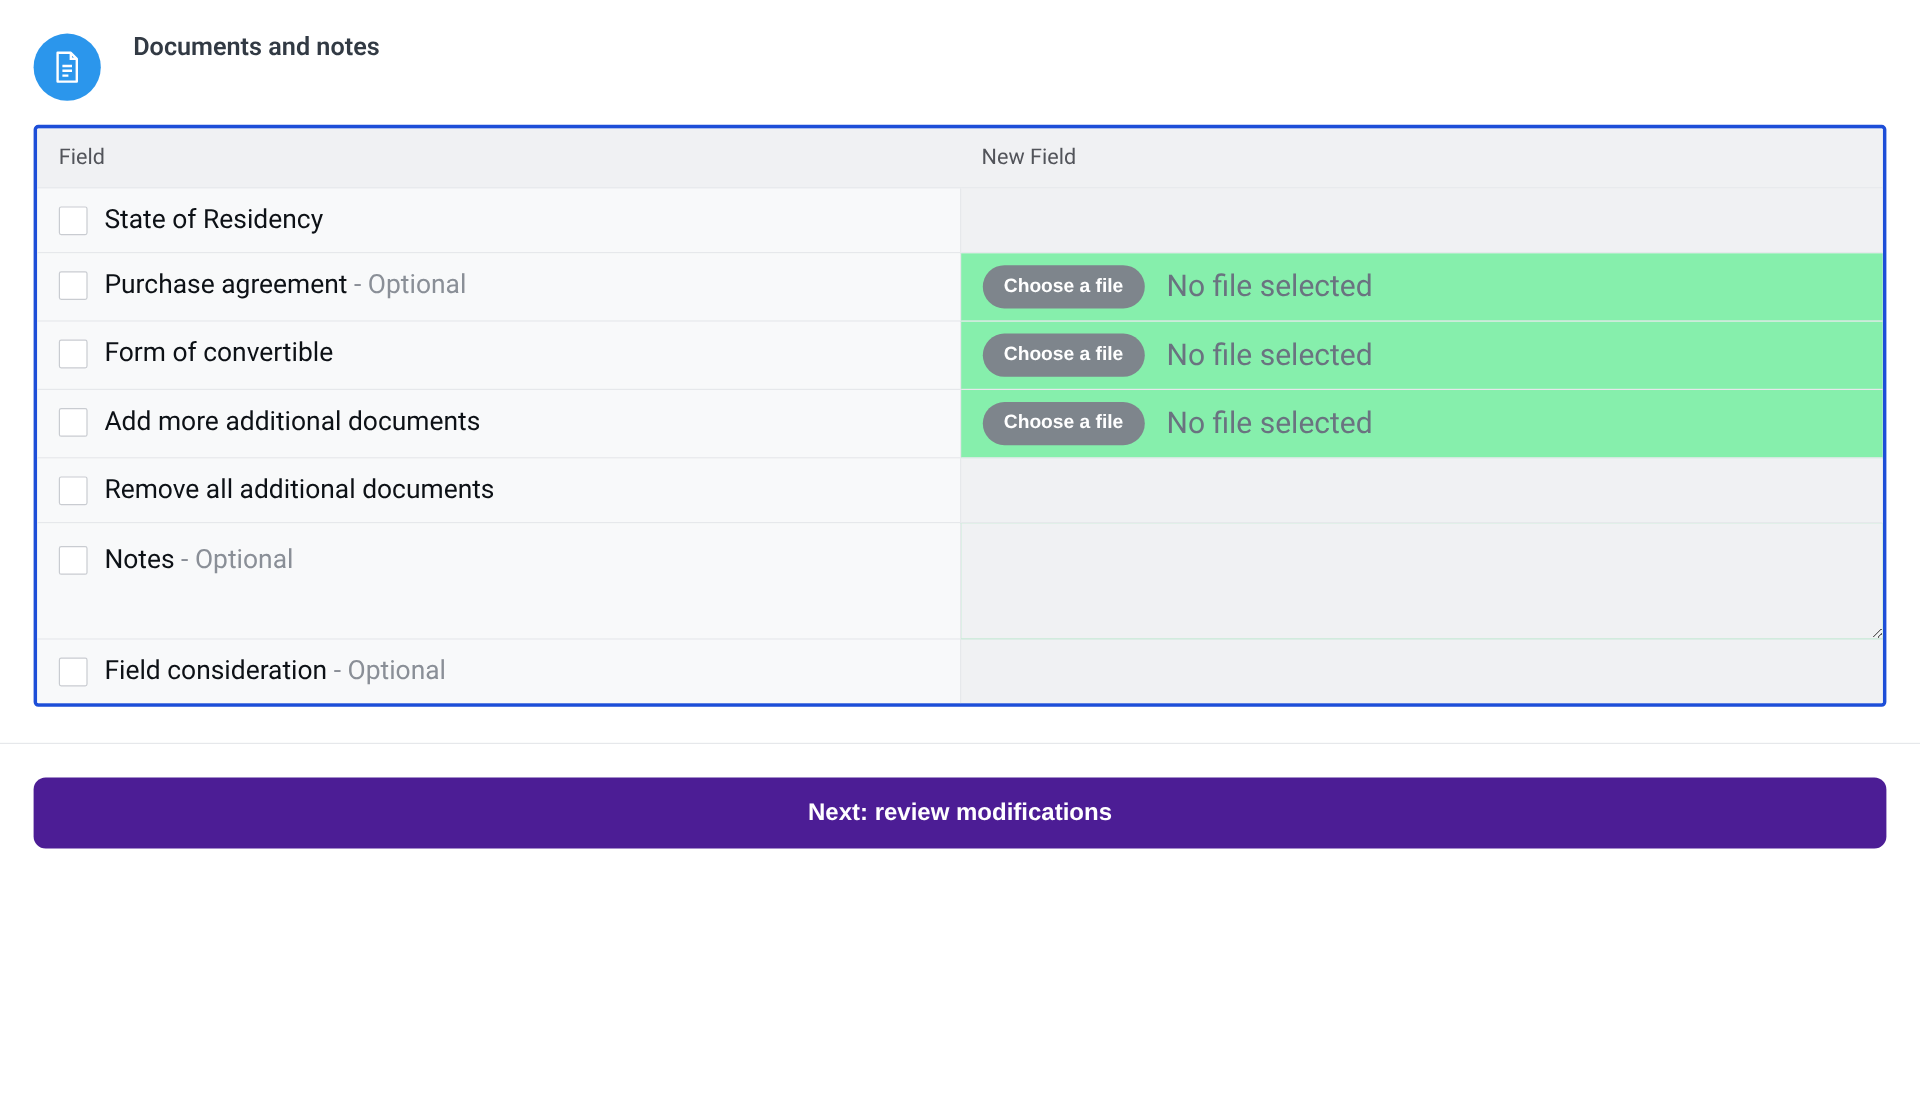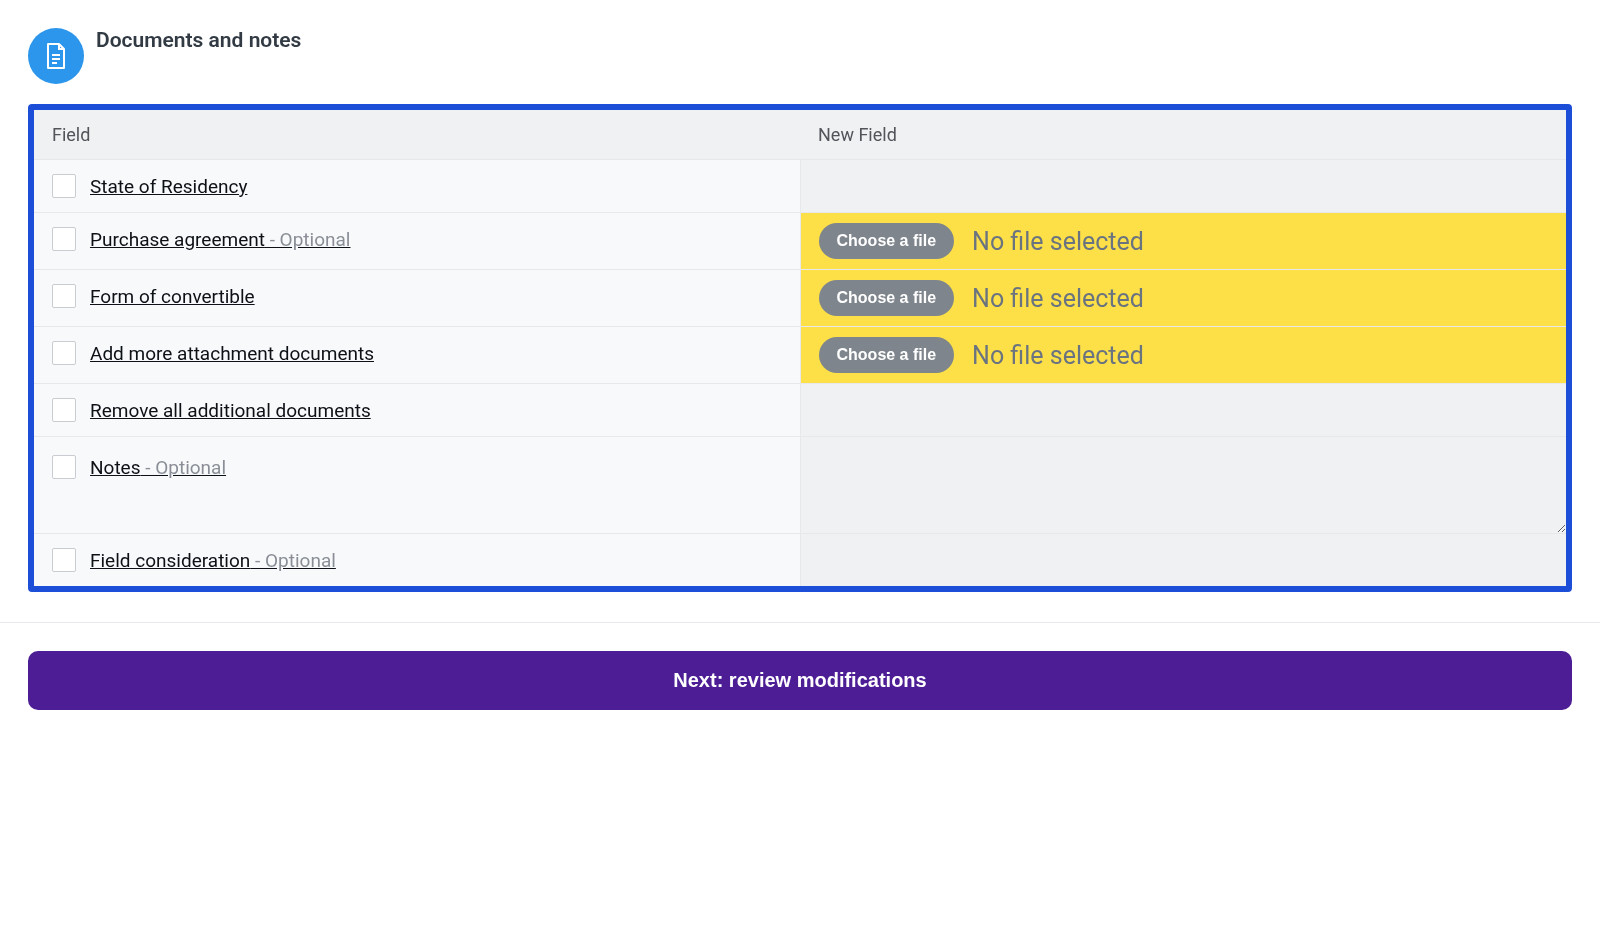--- a/index.html
+++ b/index.html
@@ -12,21 +12,21 @@
       background: #fff;
       color: #0a0e14;
       font-size: 18px;
     }
     .page {
       padding: 28px 28px 0 28px;
     }
     .section-header {
       display: flex;
       align-items: flex-start;
-      gap: 12px;
+      gap: 27px;
       margin-bottom: 20px;
     }
     .icon-circle {
       width: 56px;
       height: 56px;
       border-radius: 50%;
       background: #2b96ec;
       display: flex;
       align-items: center;
       justify-content: center;
@@ -41,21 +41,21 @@
       font-weight: 600;
       color: #323a44;
       margin-bottom: 4px;
     }
     .section-titles p {
       font-size: 20px;
       color: #6a7380;
       font-weight: 400;
     }
     .table-wrap {
-      border: 6px solid #1d4ed8;
+      border: 3px solid #1d4ed8;
       border-radius: 4px;
       overflow: hidden;
     }
     table.grid {
       width: 100%;
       border-collapse: collapse;
       table-layout: fixed;
     }
     table.grid thead th {
       background: #f0f1f3;
@@ -77,21 +77,21 @@
     }
     td.field-cell {
       background: #f8f9fa;
       border-right: 1px solid #e6e8eb;
       padding: 14px 18px;
       vertical-align: top;
     }
     td.value-cell {
       padding: 10px 18px;
       vertical-align: middle;
-      background: #fde047;
+      background: #86efac;
     }
     td.value-cell.disabled-cell {
       background: #f0f1f3;
     }
     td.value-cell.textarea-cell {
       padding: 0;
       vertical-align: top;
     }
     .field-inner {
       display: flex;
@@ -103,23 +103,22 @@
       -webkit-appearance: none;
       width: 24px;
       height: 24px;
       border: 1.5px solid #c9ccd1;
       border-radius: 2px;
       background: #fff;
       cursor: pointer;
       flex-shrink: 0;
     }
     .field-label {
-      font-size: 19px;
+      font-size: 22px;
       color: #0d1116;
-      text-decoration: underline;
     }
     .optional {
       color: #8a8f97;
     }
     .file-row {
       display: flex;
       align-items: center;
       gap: 18px;
     }
     .choose-btn {
@@ -237,21 +236,21 @@
               <button class="choose-btn">Choose a file</button>
               <span class="file-status">No file selected</span>
             </div>
           </td>
         </tr>
 
         <tr>
           <td class="field-cell">
             <div class="field-inner">
               <input type="checkbox" class="chk" style="">
-              <span class="field-label">Add more attachment documents</span>
+              <span class="field-label">Add more additional documents</span>
             </div>
           </td>
           <td class="value-cell">
             <div class="file-row">
               <button class="choose-btn">Choose a file</button>
               <span class="file-status">No file selected</span>
             </div>
           </td>
         </tr>
 

